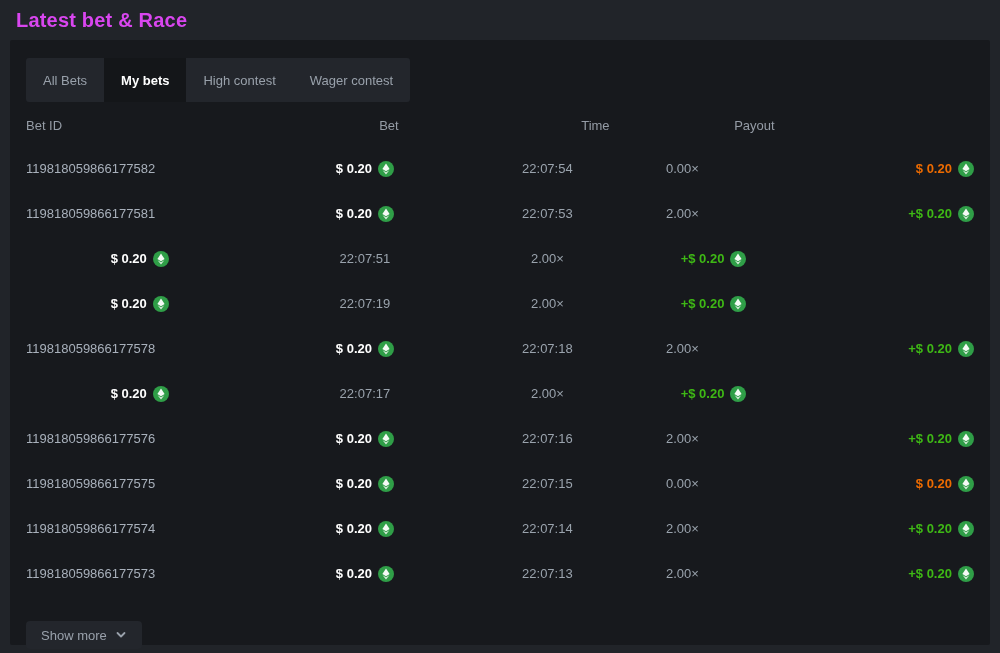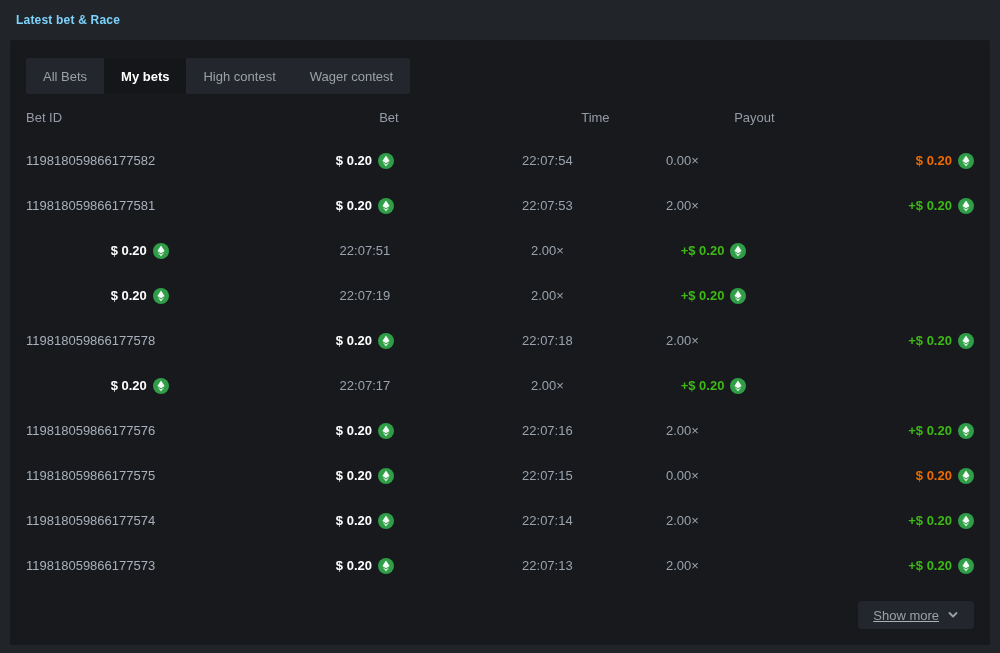--- a/index.html
+++ b/index.html
@@ -4,39 +4,39 @@
 <style>
   * { margin:0; padding:0; box-sizing:border-box; }
   html,body { width:1000px; height:653px; }
   body {
     background:#212429;
     font-family:"Liberation Sans", sans-serif;
     color:#a8b0bb;
     overflow:hidden;
   }
   .titlebar { height:40px; display:flex; align-items:center; padding:0 16px; }
-  .page-title { color:#7dd3fc; font-size:12px; font-weight:700; letter-spacing:.2px; }
+  .page-title { color:#d946ef; font-size:20px; font-weight:700; letter-spacing:.2px; }
 
   .panel {
     margin:0 10px;
     height:605px;
     background:#17191d;
     border-radius:2px;
     padding:18px 16px 0 16px;
   }
 
   
   .tabstrip {
     display:inline-flex;
     background:#23262c;
     border-radius:3px;
     overflow:hidden;
   }
   .tab {
-    height:36px;
+    height:44px;
     display:flex; align-items:center;
     padding:0 17px;
     font-size:13px;
     color:#99a1ab;
     cursor:pointer;
     white-space:nowrap;
   }
   .tab.active {
     background:#141619;
     color:#ffffff;
@@ -63,21 +63,21 @@
   .h-payout { text-align:center; }
   .h-profit { text-align:right; }
 
   .amt { color:#ffffff; font-weight:700; }
   .profit-amt { font-weight:700; }
 
   .coin { width:16px; height:16px; display:inline-block; flex:0 0 16px; }
   .coin svg { display:block; width:16px; height:16px; }
 
   
-  .showmore-wrap { display:flex; justify-content:flex-end; margin-top:13px;text-decoration:underline; }
+  .showmore-wrap { display:flex; justify-content:flex-start; margin-top:25px; }
   .showmore {
     display:flex; align-items:center; gap:8px;
     background:#23262c;
     border:none; border-radius:4px;
     color:#99a1ab;
     font-family:"Liberation Sans", sans-serif;
     font-size:13px;
     padding:7px 15px;
     height:28px;
     cursor:pointer;

